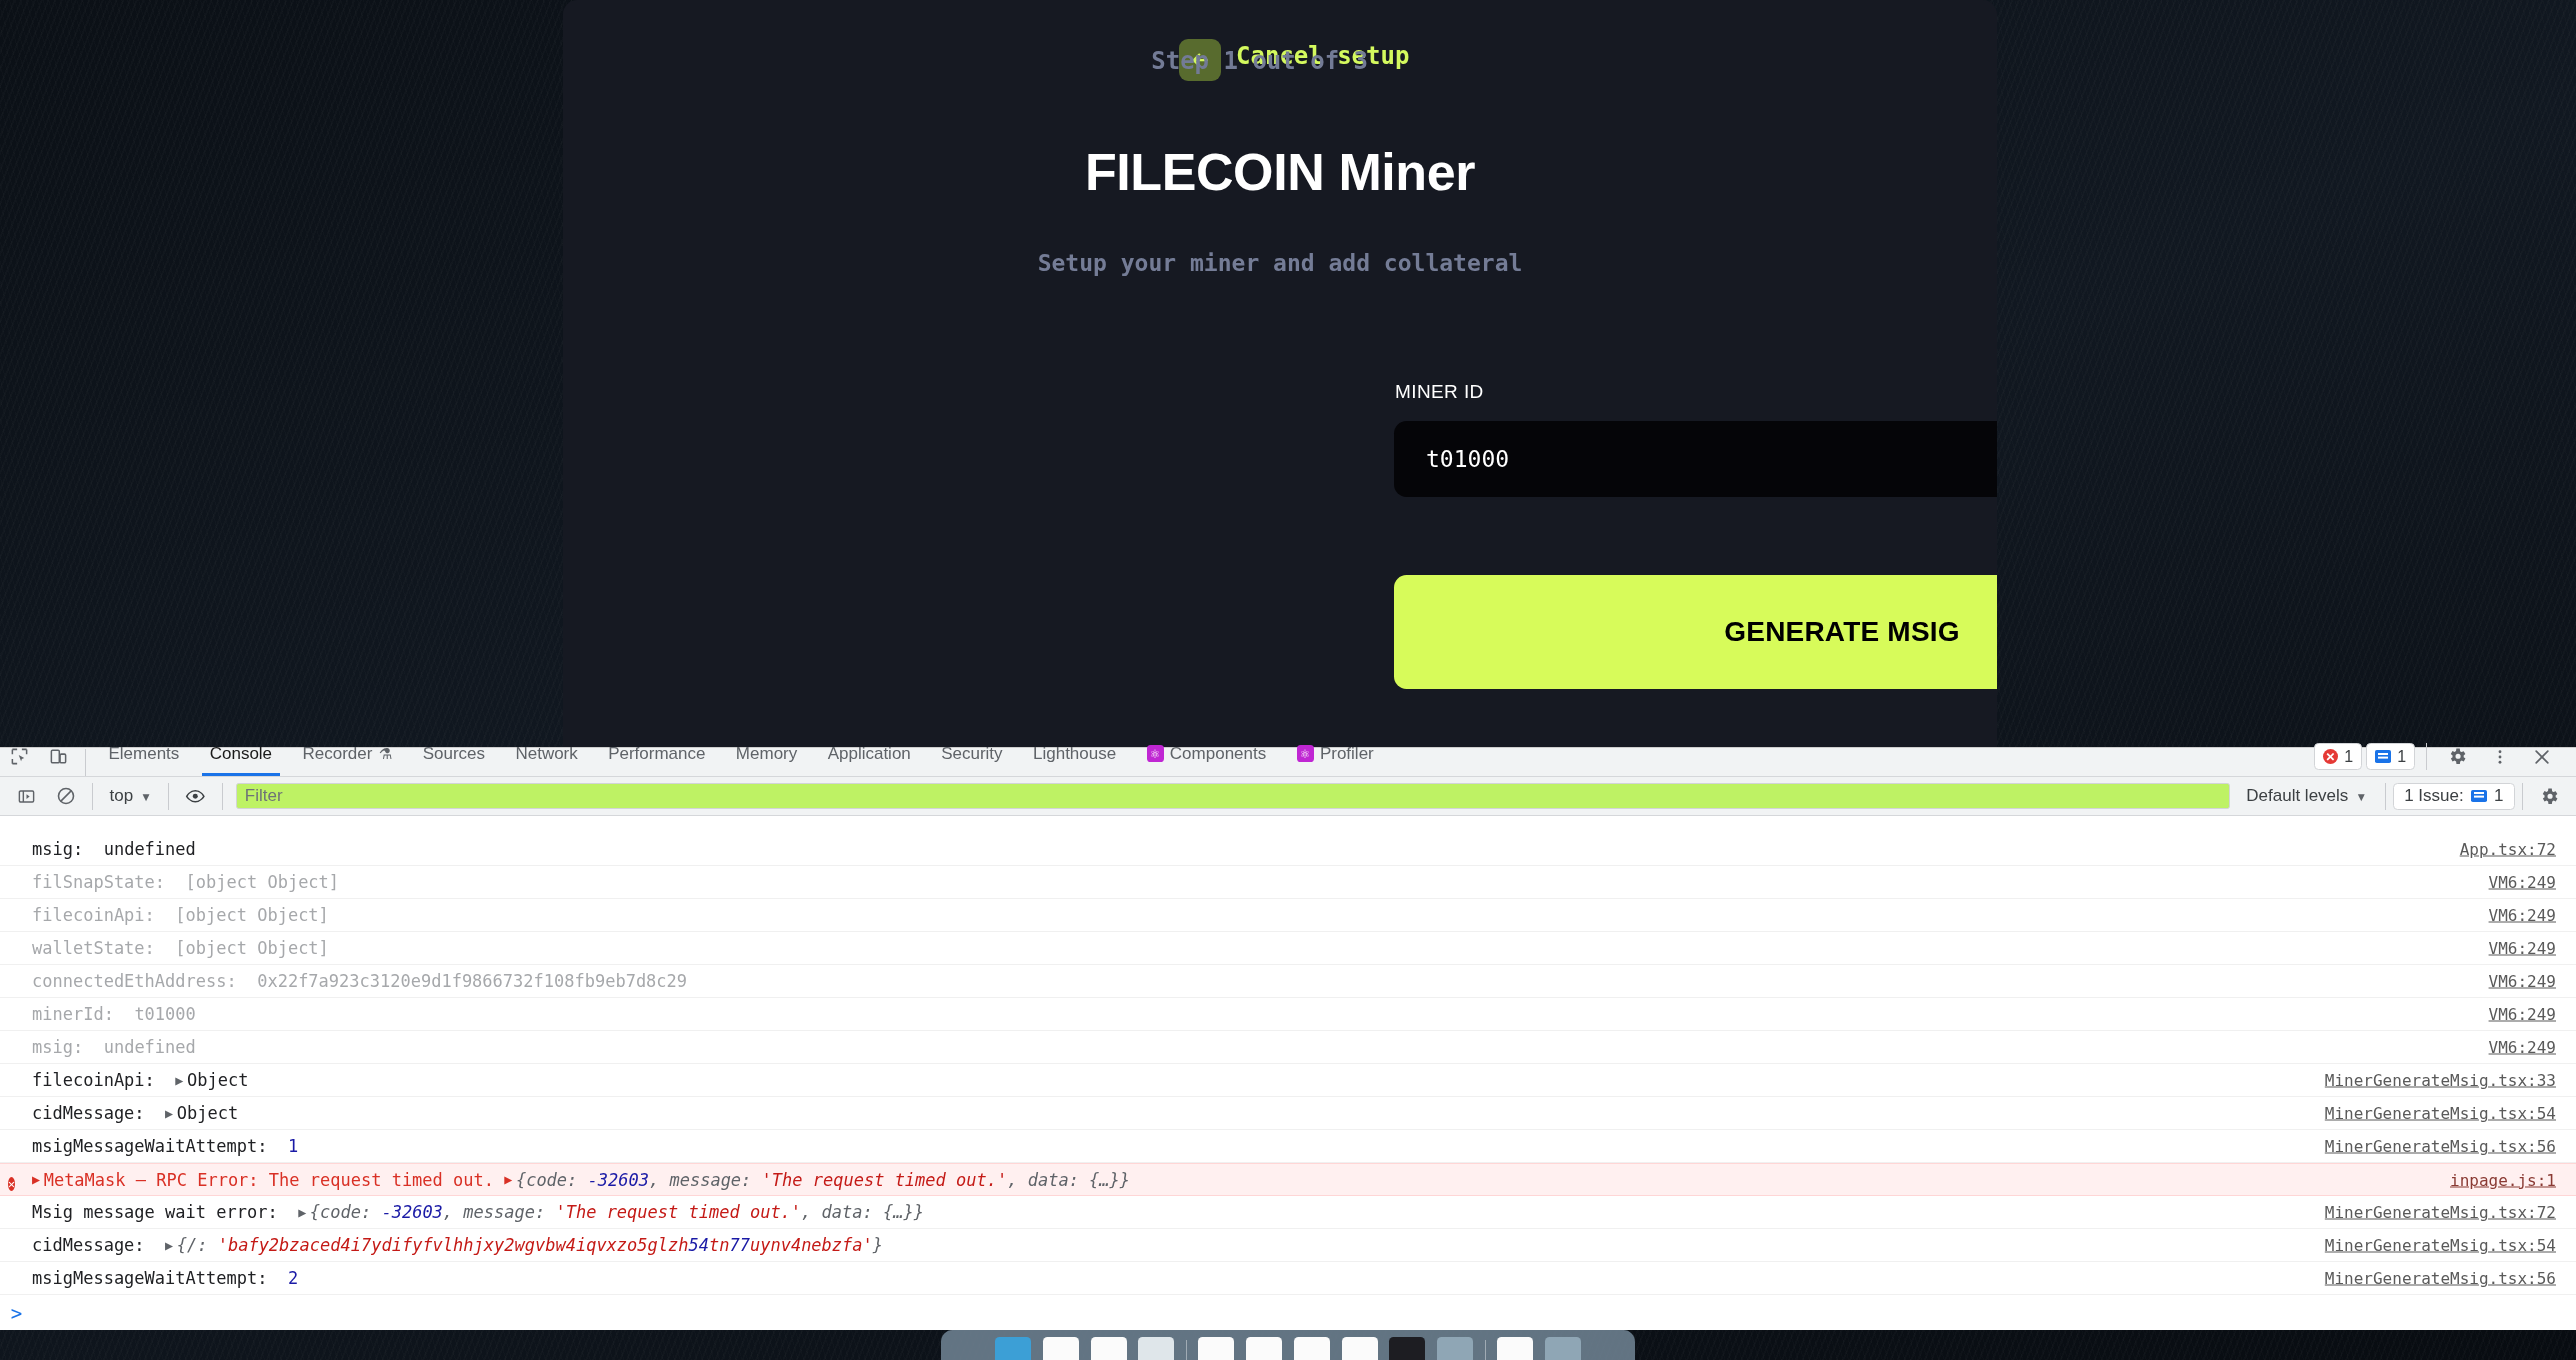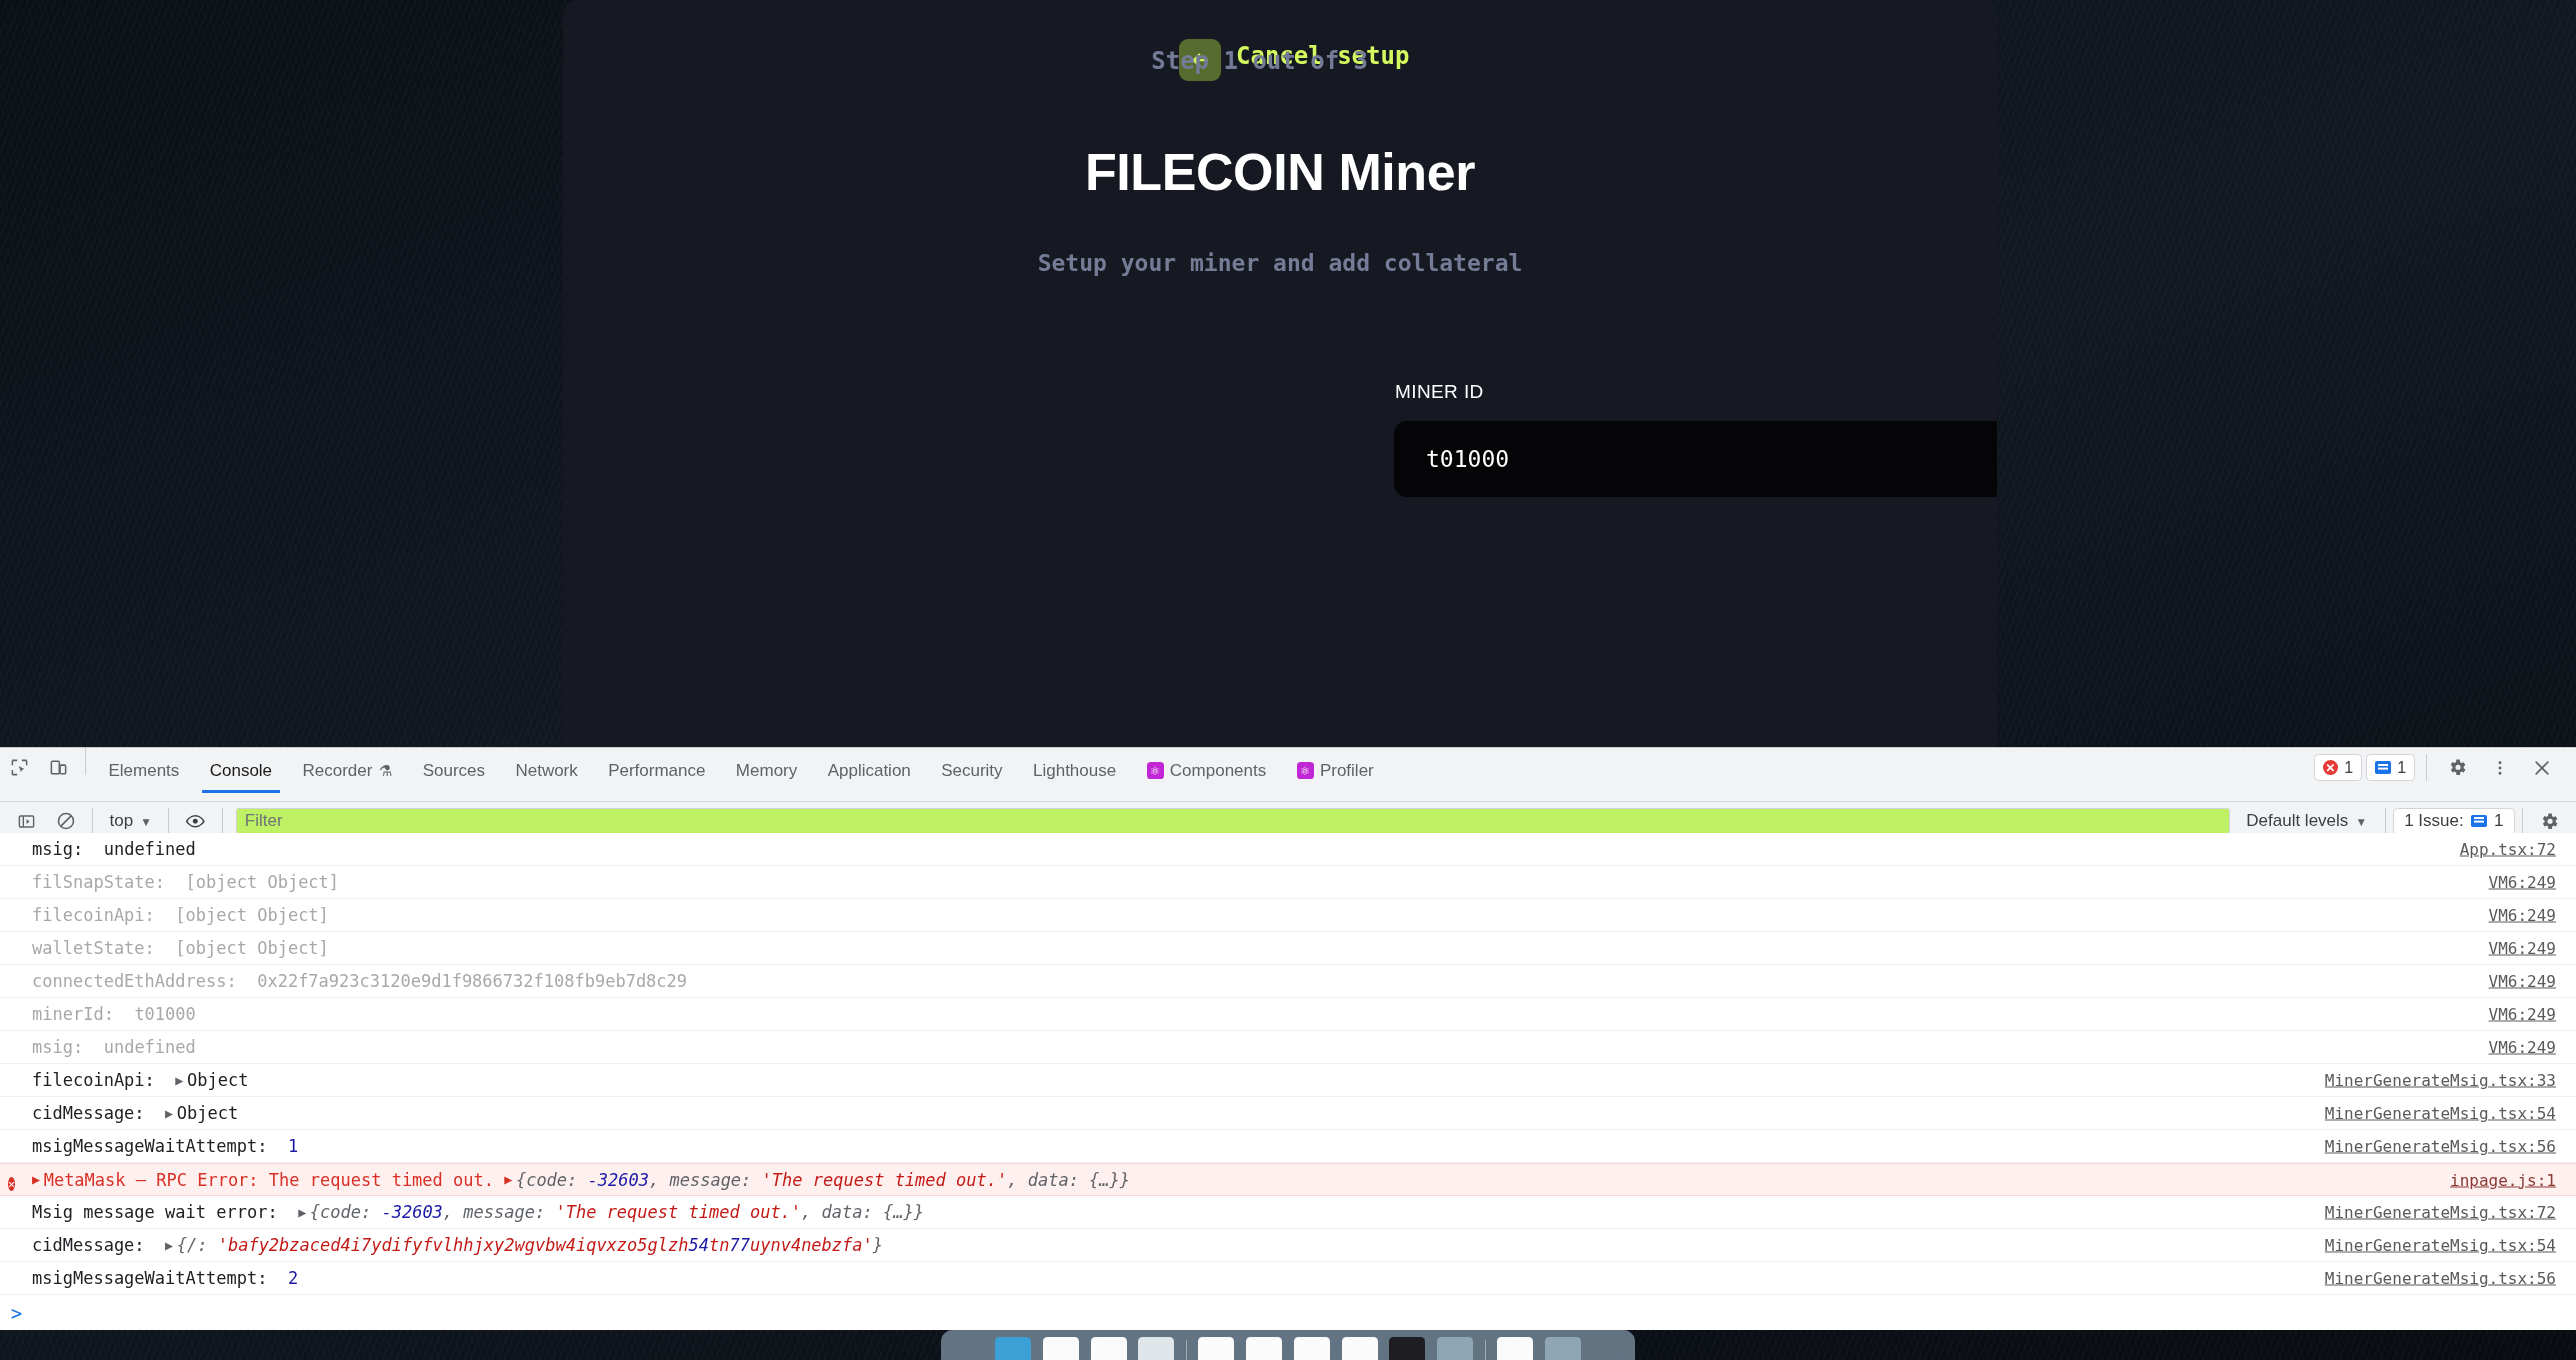--- a/index.html
+++ b/index.html
@@ -95,24 +95,24 @@
   }
 
   
   #devtools {
     position: absolute; left: 0; top: 747px; width: 2576px; height: 583px;
     background: #ffffff;
     border-top: 0.9px solid #cdcdcd;
   }
 
   .dt-tabbar {
-    position: relative; height: 54px;
+    position: relative; height: 29px;
     background: #f1f3f4;
     border-bottom: 0.9px solid #d5d7da;
-    display: flex; align-items: flex-start;
+    display: flex; align-items: flex-end;
   }
   .dt-iconbtn {
     width: 39px; height: 39px;
     display: flex; align-items: center; justify-content: center;
     cursor: pointer; flex: none;
   }
   .dt-sep { width: 0.9px; height: 27px; background: #c9cbcf; margin: 0 7.2px; flex: none; }
   .dt-tab {
     height: 45px; padding: 0 15.2px;
     display: flex; align-items: center; gap: 6.3px;
@@ -277,20 +277,21 @@
   </button>
   <div class="cancel-label">Cancel setup</div>
   <div class="step-label">Step 1 out of 3</div>
 
   <h1 class="app-title">FILECOIN Miner</h1>
   <div class="app-sub">Setup your miner and add collateral</div>
 
   <div class="field-label">MINER ID</div>
   <input class="miner-input" value="t01000" placeholder="Enter miner id" style="">
 
+  <button class="gen-btn">GENERATE MSIG</button>
 </div>
 
 <div id="devtools">
 
   <div class="dt-tabbar">
     <div class="dt-iconbtn">
       <svg width="19" height="19" viewBox="0 0 24 24" fill="none" stroke="#5f6368" stroke-width="1.9">
         <path d="M3 3h6M3 3v6M3 21h6M3 21v-6M21 3h-6M21 3v6"></path>
         <path d="M11 10l7 4-3 1-1 3-3-8z" fill="#5f6368" stroke="none"></path>
       </svg>

